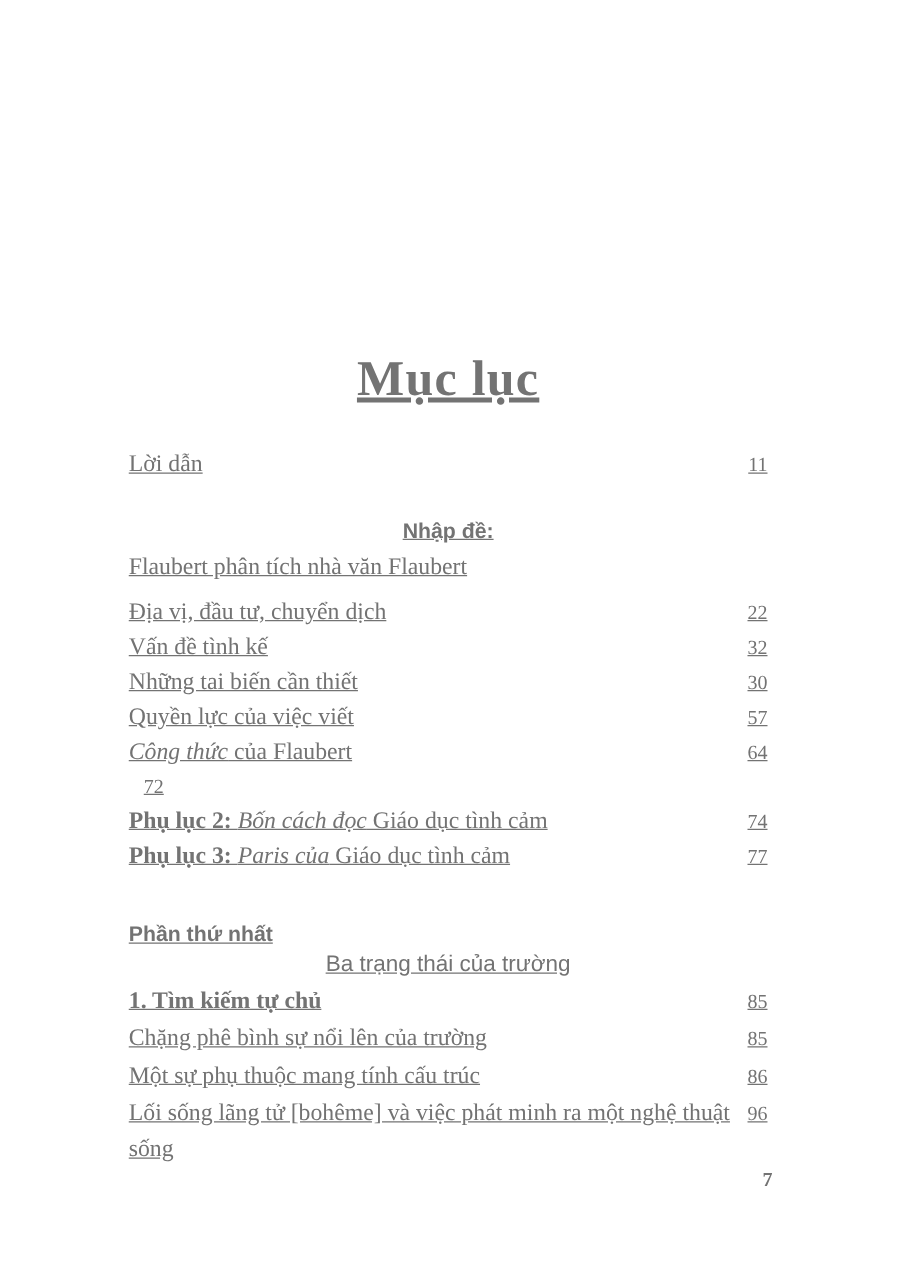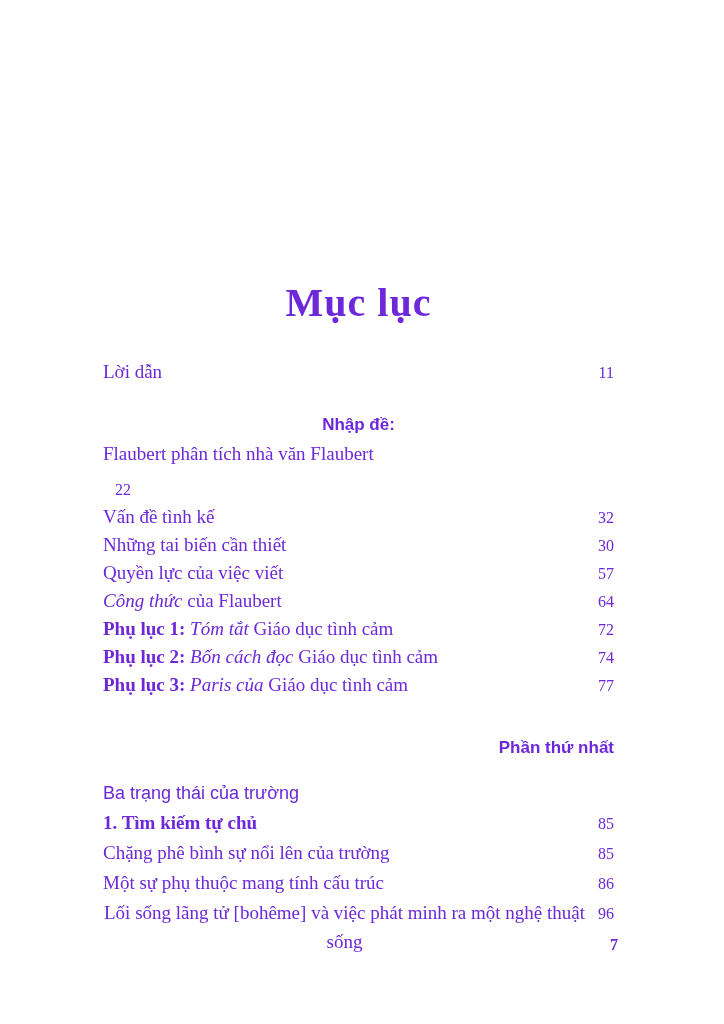--- a/index.html
+++ b/index.html
@@ -3,24 +3,25 @@
 <meta charset="utf-8">
 <style>
   html, body { margin: 0; padding: 0; background: #ffffff; }
   .page {
     width: 724px;
     height: 1024px;
     box-sizing: border-box;
     position: relative;
     margin: 0 auto;
     background: #ffffff;
-    color: #6d28d9;
+    color: #737373;
     font-family: "Liberation Serif", serif;
     padding: 280px 110px 0 103px;
     overflow: hidden;
+    text-decoration: underline;
   }
   .title {
     margin: 0;
     text-align: center;
     font-size: 40px;
     line-height: 46px;
     font-weight: bold;
     letter-spacing: 1px;
   }
   .row {
@@ -42,34 +43,34 @@
   }
   .sec-sub {
     margin-top: 6px;
     text-align: left;
     font-size: 19px;
     line-height: 24px;
   }
   .rows-intro { margin-top: 10px; }
   .part-head {
     margin-top: 38px;
-    text-align: right;
+    text-align: left;
     font-family: "Liberation Sans", sans-serif;
     font-weight: bold;
     font-size: 17px;
     line-height: 22px;
   }
   .part-sub {
-    margin-top: 22px;
-    text-align: left;
+    margin-top: 0;
+    text-align: center;
     font-family: "Liberation Sans", sans-serif;
     font-size: 18px;
     line-height: 24px;
   }
-  .rows-part { margin-top: 3px; text-align: center; }
+  .rows-part { margin-top: 3px; }
   .rows-part .row { line-height: 29px; }
   .b { font-weight: bold; }
   .i { font-style: italic; }
   .bold-row .label { font-weight: bold; }
   .folio {
     position: absolute;
     top: 936px;
     right: 106px;
     font-size: 16px;
     font-weight: bold;
@@ -85,40 +86,40 @@
   <div class="row lead-row">
     <span class="label">Lời dẫn</span>
     <span class="pg">11</span>
   </div>
 
   <div class="sec-head">Nhập đề:</div>
   <div class="sec-sub">Flaubert phân tích nhà văn Flaubert</div>
 
   <div class="rows-intro">
     <div class="row">
+      <span class="label">Địa vị, đầu tư, chuyển dịch</span>
       <span class="pg">22</span>
     </div>
     <div class="row">
       <span class="label">Vấn đề tình kế</span>
       <span class="pg">32</span>
     </div>
     <div class="row">
       <span class="label">Những tai biến cần thiết</span>
       <span class="pg">30</span>
     </div>
     <div class="row">
       <span class="label">Quyền lực của việc viết</span>
       <span class="pg">57</span>
     </div>
     <div class="row">
       <span class="label"><span class="i">Công thức</span><span> của Flaubert</span></span>
       <span class="pg">64</span>
     </div>
     <div class="row">
-      <span class="label"><span class="b">Phụ lục 1: </span><span class="i">Tóm tắt</span><span> Giáo dục tình cảm</span></span>
       <span class="pg">72</span>
     </div>
     <div class="row">
       <span class="label"><span class="b">Phụ lục 2: </span><span class="i">Bốn cách đọc</span><span> Giáo dục tình cảm</span></span>
       <span class="pg">74</span>
     </div>
     <div class="row">
       <span class="label"><span class="b">Phụ lục 3: </span><span class="i">Paris của</span><span> Giáo dục tình cảm</span></span>
       <span class="pg">77</span>
     </div>

